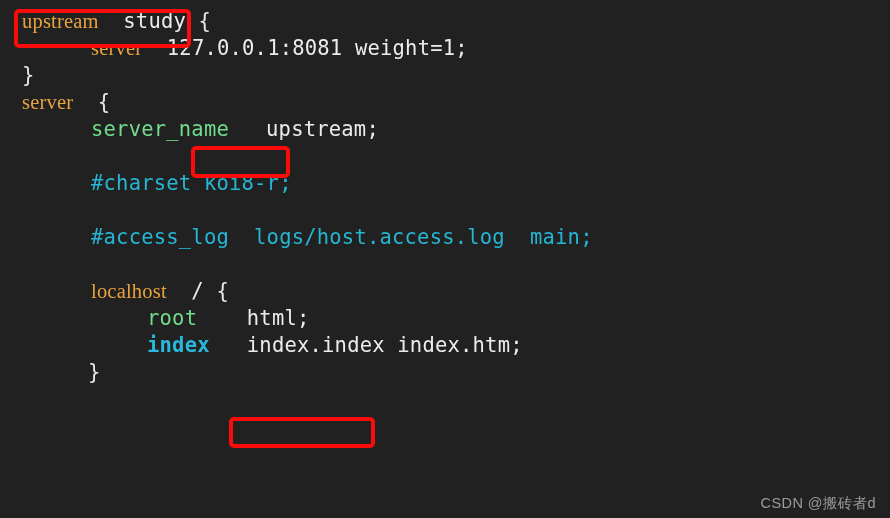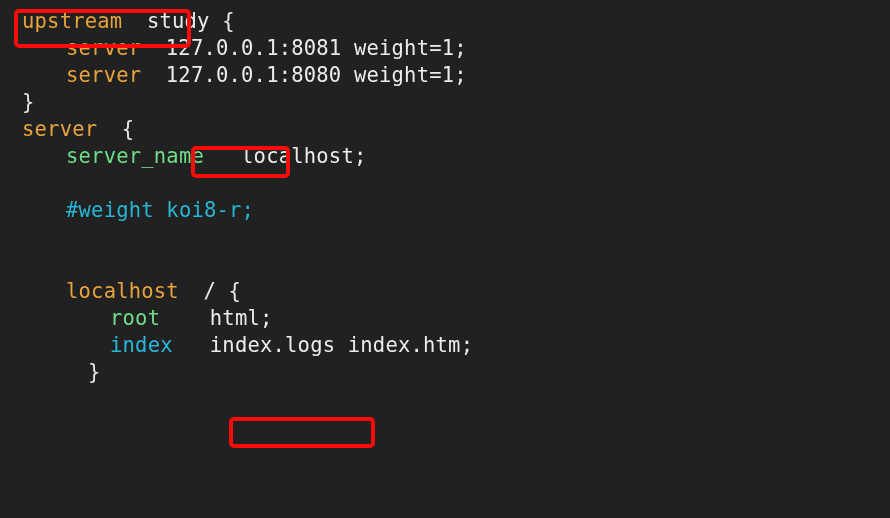--- a/index.html
+++ b/index.html
@@ -27,27 +27,27 @@
   }
   .line {
     height: 27px;
     line-height: 27px;
     font-size: 20.5px;
     letter-spacing: 0.2px;
     white-space: pre;
     padding-left: 22px;
     color: #e8e8e8;
   }
-  .ind1 { padding-left: 66px; }
-  .ind2 { padding-left: 110px; }
+  .ind1 { padding-left: 66px; margin-left: 25px; }
+  .ind2 { padding-left: 110px; margin-left: 37px; }
   .ind3 { padding-left: 88px; }
 
-  .kw      { color: #e8a33d; }      
+  .kw      { color: #e8a33d; font-family: Liberation Serif, serif; }      
   .dir-g   { color: #6fdd8b; }      
-  .dir-b   { color: #29b8db; font-weight: normal; } 
+  .dir-b   { color: #29b8db; font-weight: bold; } 
   .cmt     { color: #26b6d4; }      
   .txt     { color: #ececec; padding-left: 12px; }      
   .punc    { color: #e8e8e8; }
 
   
   .redbox {
     position: absolute;
     border: 4px solid #fb0b09;
     border-radius: 5px;
     box-sizing: border-box;
@@ -68,32 +68,33 @@
   }
 </style>
 </head>
 <body>
 
 <div id="screen">
 
   <div id="code">
       <div class="line "><span class="kw">upstream</span><span class="txt"> study </span><span class="punc">{</span></div>
       <div class="line ind1"><span class="kw">server</span><span class="txt"> 127.0.0.1:8081 weight=1;</span></div>
-      <div class="line ind1"><span class="kw">server</span><span class="txt"> 127.0.0.1:8080 weight=1;</span></div>
       <div class="line "><span class="punc">}</span></div>
       <div class="line "><span class="kw">server</span><span class="txt"> </span><span class="punc">{</span></div>
-      <div class="line ind1"><span class="dir-g">server_name</span><span class="txt">  localhost;</span></div>
+      <div class="line ind1"><span class="dir-g">server_name</span><span class="txt">  upstream;</span></div>
       <div class="line ind1"> </div>
-      <div class="line ind1"><span class="cmt">#weight koi8-r;</span></div>
+      <div class="line ind1"><span class="cmt">#charset koi8-r;</span></div>
       <div class="line ind1"> </div>
+      <div class="line ind1"><span class="cmt">#access_log  logs/host.access.log  main;</span></div>
       <div class="line ind1"> </div>
       <div class="line ind1"><span class="kw">localhost</span><span class="txt"> / </span><span class="punc">{</span></div>
       <div class="line ind2"><span class="dir-g">root</span><span class="txt">   html;</span></div>
-      <div class="line ind2"><span class="dir-b">index</span><span class="txt">  index.logs index.htm;</span></div>
+      <div class="line ind2"><span class="dir-b">index</span><span class="txt">  index.index index.htm;</span></div>
       <div class="line ind3"><span class="punc">}</span></div>
     </div>
 
   <div class="redbox" id="box-upstream"></div>
   <div class="redbox" id="box-port"></div>
   <div class="redbox" id="box-proxy"></div>
 
+  <div id="watermark">CSDN @搬砖者d</div>
 
 </div>
 
 </body></html>

